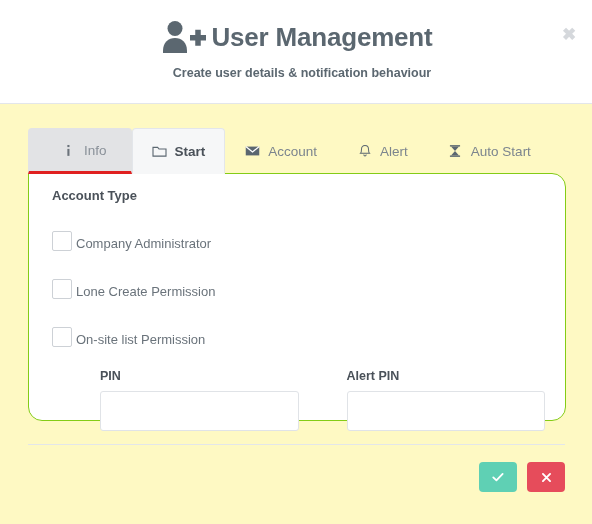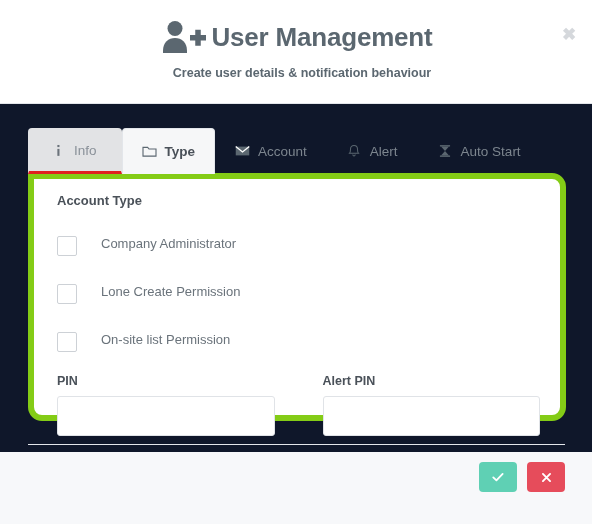--- a/index.html
+++ b/index.html
@@ -11,22 +11,22 @@
     height: 524px;
     background: #f7f8fa;
     font-family: "Liberation Sans", sans-serif;
     color: #5b6770;
     overflow: hidden;
   }
 
   #modal {
     position: relative;
     width: 592px;
-    height: 452px;
-    background: #0f172a;
+    height: 524px;
+    background: #fef9c3;
     box-sizing: border-box;
   }
 
   
   .modal-header {
     position: relative;
     height: 104px;
     background: #ffffff;
     border-bottom: 1px solid #e3e6ea;
     box-sizing: border-box;
@@ -113,55 +113,55 @@
     align-items: center;
     justify-content: center;
     width: 15px;
     height: 15px;
     flex: none;
     color: #5b6770;
   }
   .tab.is-info {
     background: #e2e3e5;
     border-bottom: 3px solid #e02020;
-    padding-left: 22px;
+    padding-left: 32px;
     padding-right: 24px;
     color: #8a9199;
   }
   .tab.is-active {
     background: #f6f7f8;
     border: 1px solid #e3e6ea;
     border-bottom: 1px solid #f6f7f8;
     color: #4a5159;
     font-weight: bold;
   }
 
   
   .panel {
     background: #ffffff;
-    border: 6px solid #84cc16;
+    border: 1px solid #84cc16;
     border-radius: 14px;
     border-top-left-radius: 0;
     padding: 10px 20px 24px 18px;
     box-sizing: border-box;
     height: 248px;
     position: relative;
     z-index: 1;
   }
   .section-title {
     font-size: 13px;
     font-weight: bold;
     color: #4a5159;
     margin: 4px 0 14px 5px;
   }
 
   .checkbox-row {
     display: flex;
-    align-items: flex-start;
-    gap: 24px;
+    align-items: flex-end;
+    gap: 4px;
     margin-bottom: 12px;
     padding-left: 5px;
     cursor: pointer;
     margin-top: 28px;
   }
   .checkbox-box {
     width: 20px;
     height: 20px;
     border: 1px solid #cdd1d6;
     background: #ffffff;
@@ -172,20 +172,21 @@
   .checkbox-label {
     font-size: 13px;
     color: #6a737b;
   }
 
   .field-row {
     display: flex;
     gap: 48px;
     margin-top: 22px;
     padding-left: 5px;
+    margin-left: 48px;
   }
   .field {
     flex: 1 1 0;
     min-width: 0;
   }
   .field-label {
     font-size: 12.5px;
     font-weight: bold;
     color: #4a5159;
     margin-bottom: 8px;
@@ -265,21 +266,21 @@
         </span>
         <span>Info</span>
       </div>
 
       <div class="tab is-active">
         <span class="tab-icon">
           <svg viewBox="0 0 16 14" width="15" height="13" aria-hidden="true">
             <path d="M1 2.5 H6 L7.5 4.3 H15 V12 H1 Z" fill="none" stroke="#5b6770" stroke-width="1.2"></path>
           </svg>
         </span>
-        <span>Type</span>
+        <span>Start</span>
       </div>
 
       <div class="tab">
         <span class="tab-icon">
           <svg viewBox="0 0 16 12" width="15" height="12" aria-hidden="true">
             <path d="M0.8 1.3 H15.2 V10.7 H0.8 Z" fill="#5b6770"></path>
             <path d="M0.8 1.3 L8 7 L15.2 1.3" fill="none" stroke="#ffffff" stroke-width="1.4"></path>
           </svg>
         </span>
         <span>Account</span>

